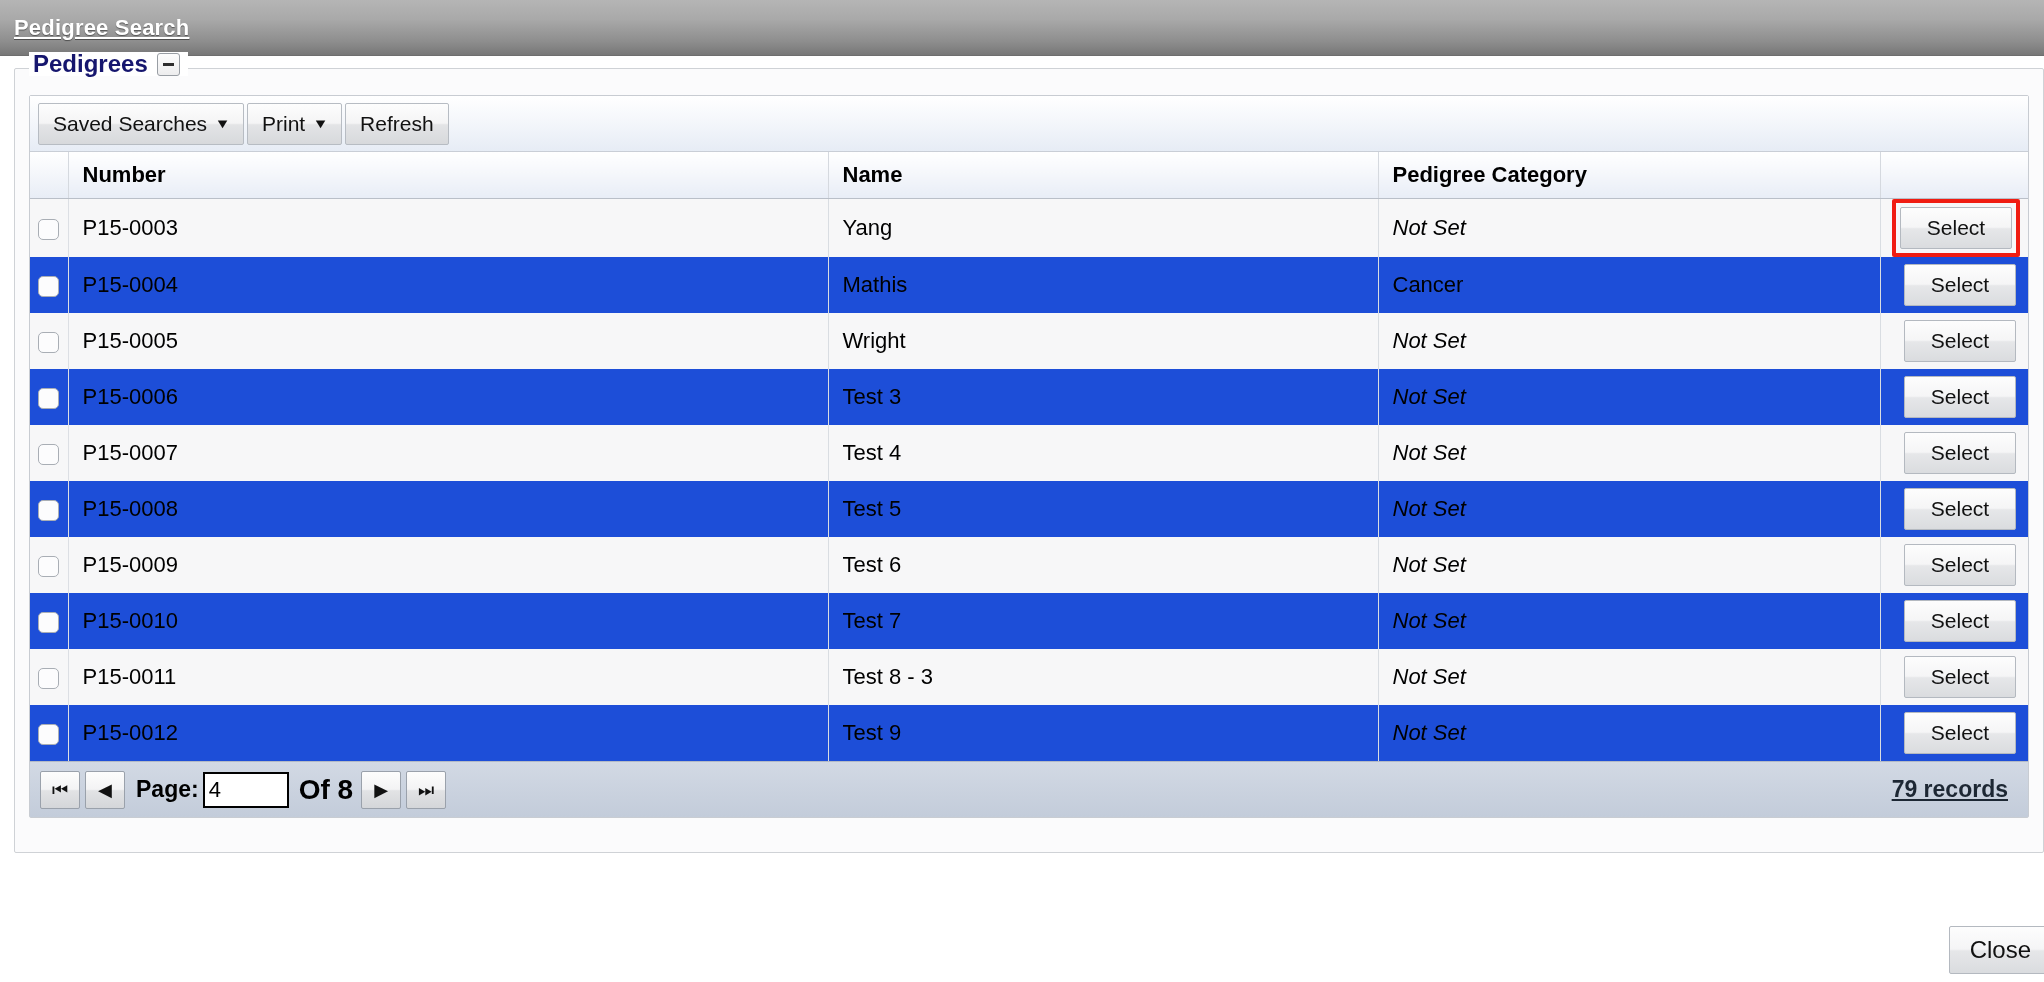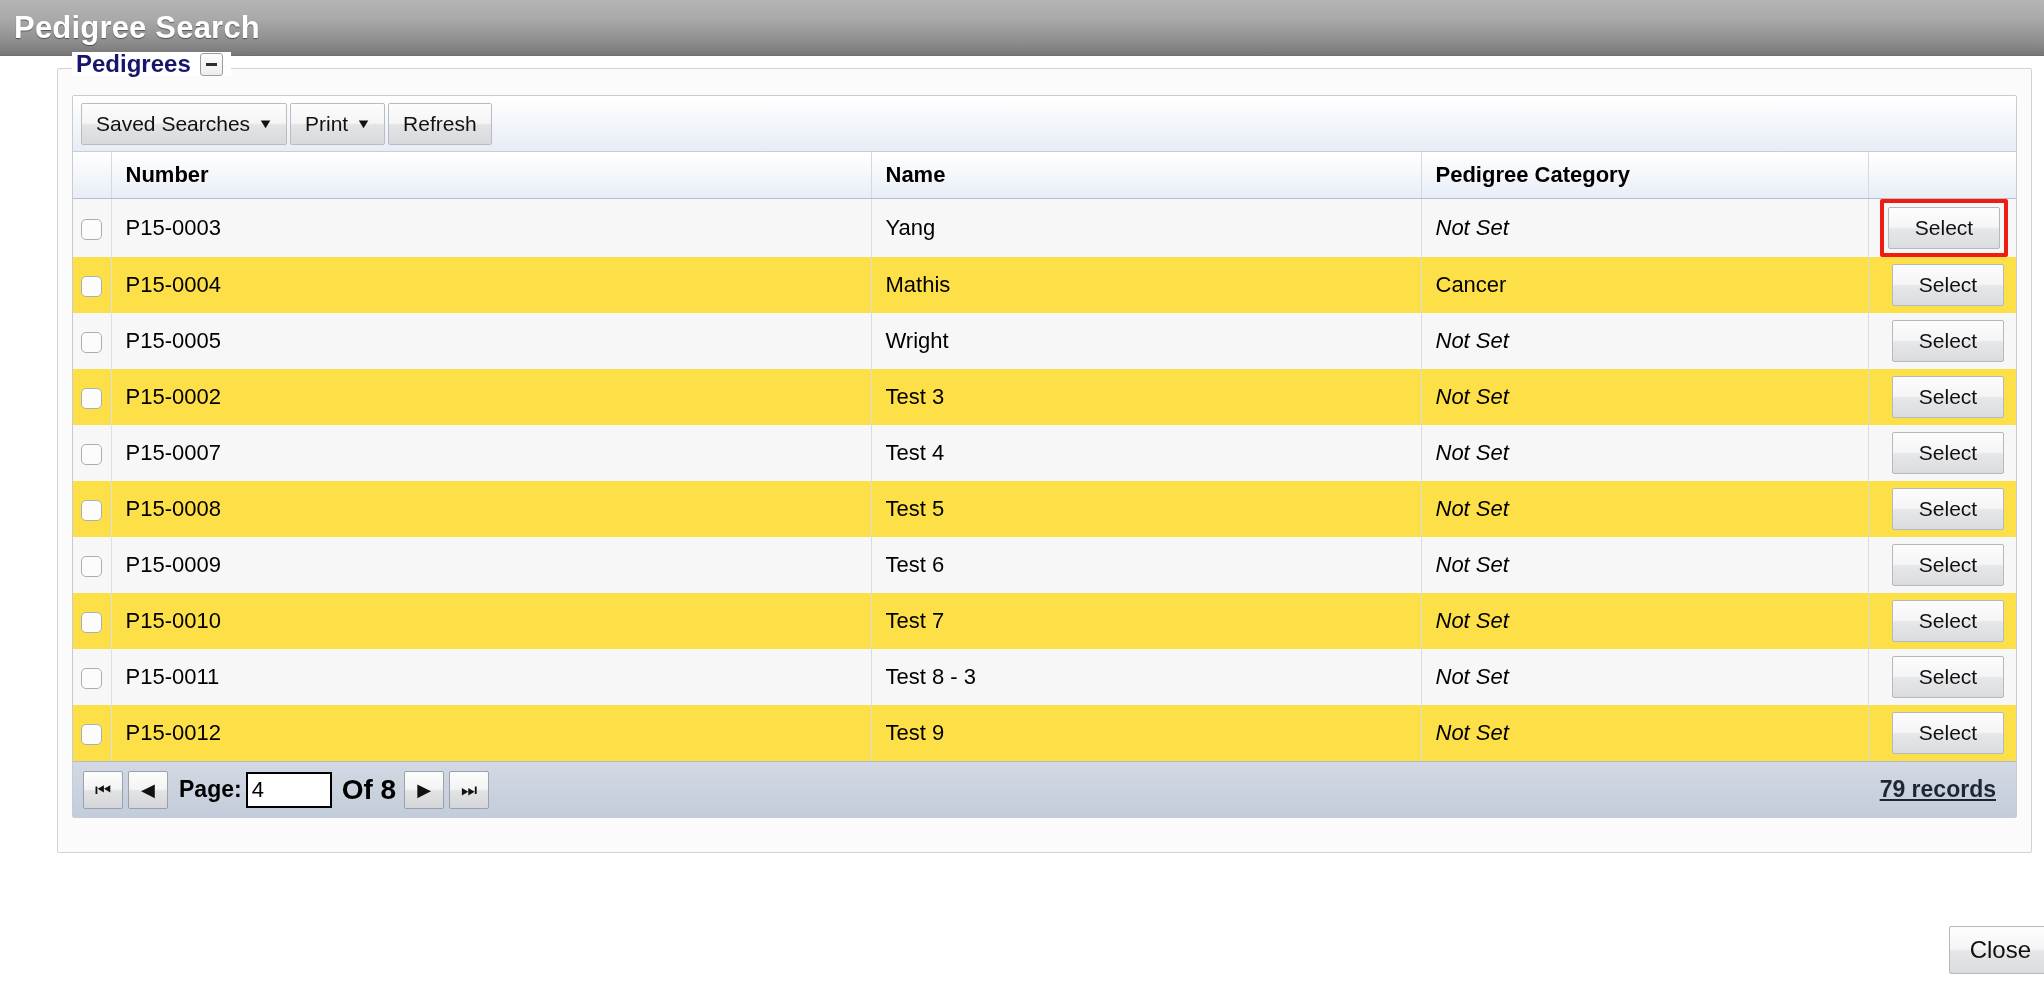--- a/index.html
+++ b/index.html
@@ -23,30 +23,30 @@
     background: linear-gradient(to bottom, #b5b5b5 0%, #a9a9a9 35%, #8e8e8e 75%, #777777 100%);
     display: flex;
     align-items: center;
     padding: 0 14px;
     box-sizing: border-box;
     border-bottom: 1px solid #6e6e6e;
   }
   .titlebar-text {
     color: #ffffff;
     font-weight: bold;
-    font-size: 31px;
+    font-size: 22px;
     letter-spacing: 0.2px;
     text-shadow: 0 1px 1px rgba(0,0,0,0.45);
+    text-decoration: underline;
   }
 
   
   .panel-wrap {
-    padding: 12px 12px 0 14px;
-    box-sizing: border-box;
-    margin-left: 43px;
+    padding: 12px 0 0 14px;
+    box-sizing: border-box;
   }
   .fieldset {
     position: relative;
     border: 1px solid #cfd2d6;
     border-radius: 2px;
     background: #fbfbfc;
     padding: 26px 14px 30px 14px;
     box-sizing: border-box;
     height: 785px;
   }
@@ -159,21 +159,21 @@
     padding: 0 0 0 14px;
     height: 56px;
     font-size: 22px;
     vertical-align: middle;
     box-sizing: border-box;
   }
   table.data td.col-check { padding-left: 0; text-align: center; border-right: 1px solid #dcdfe4; }
   table.data td.col-act   { border-right: none; padding: 0 8px 0 0; text-align: right; }
 
   tr.row-odd  td { background: #f7f7f8; }
-  tr.row-even td { background: #fde047; }
+  tr.row-even td { background: #1d4ed8; }
 
   .cat-italic { font-style: italic; }
 
   .cb {
     width: 21px;
     height: 21px;
     border: 1px solid #a9aeb5;
     border-radius: 5px;
     background: #fcfcfd;
     display: inline-block;
@@ -342,21 +342,21 @@
             </tr>
             <tr class="row-odd">
               <td class="col-check"><span class="cb"></span></td>
               <td class="col-number">P15-0005</td>
               <td class="col-name">Wright</td>
               <td class="col-cat cat-italic">Not Set</td>
               <td class="col-act"><span class="sel-wrap"><button class="select-btn">Select</button></span></td>
             </tr>
             <tr class="row-even">
               <td class="col-check"><span class="cb"></span></td>
-              <td class="col-number">P15-0002</td>
+              <td class="col-number">P15-0006</td>
               <td class="col-name">Test 3</td>
               <td class="col-cat cat-italic">Not Set</td>
               <td class="col-act"><span class="sel-wrap"><button class="select-btn">Select</button></span></td>
             </tr>
             <tr class="row-odd">
               <td class="col-check"><span class="cb"></span></td>
               <td class="col-number">P15-0007</td>
               <td class="col-name">Test 4</td>
               <td class="col-cat cat-italic">Not Set</td>
               <td class="col-act"><span class="sel-wrap"><button class="select-btn">Select</button></span></td>

